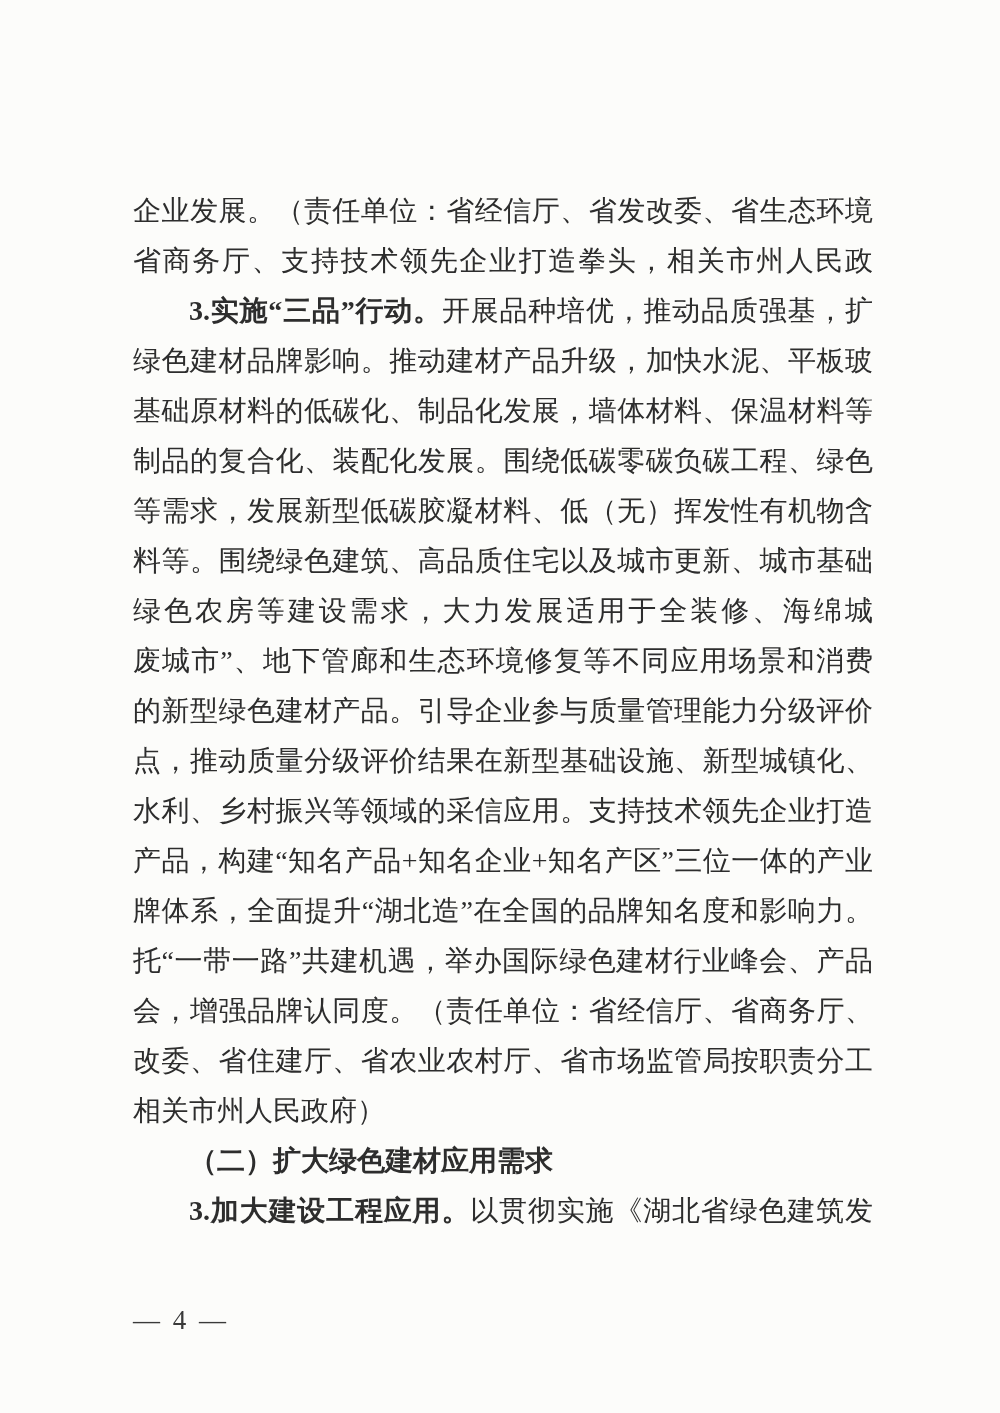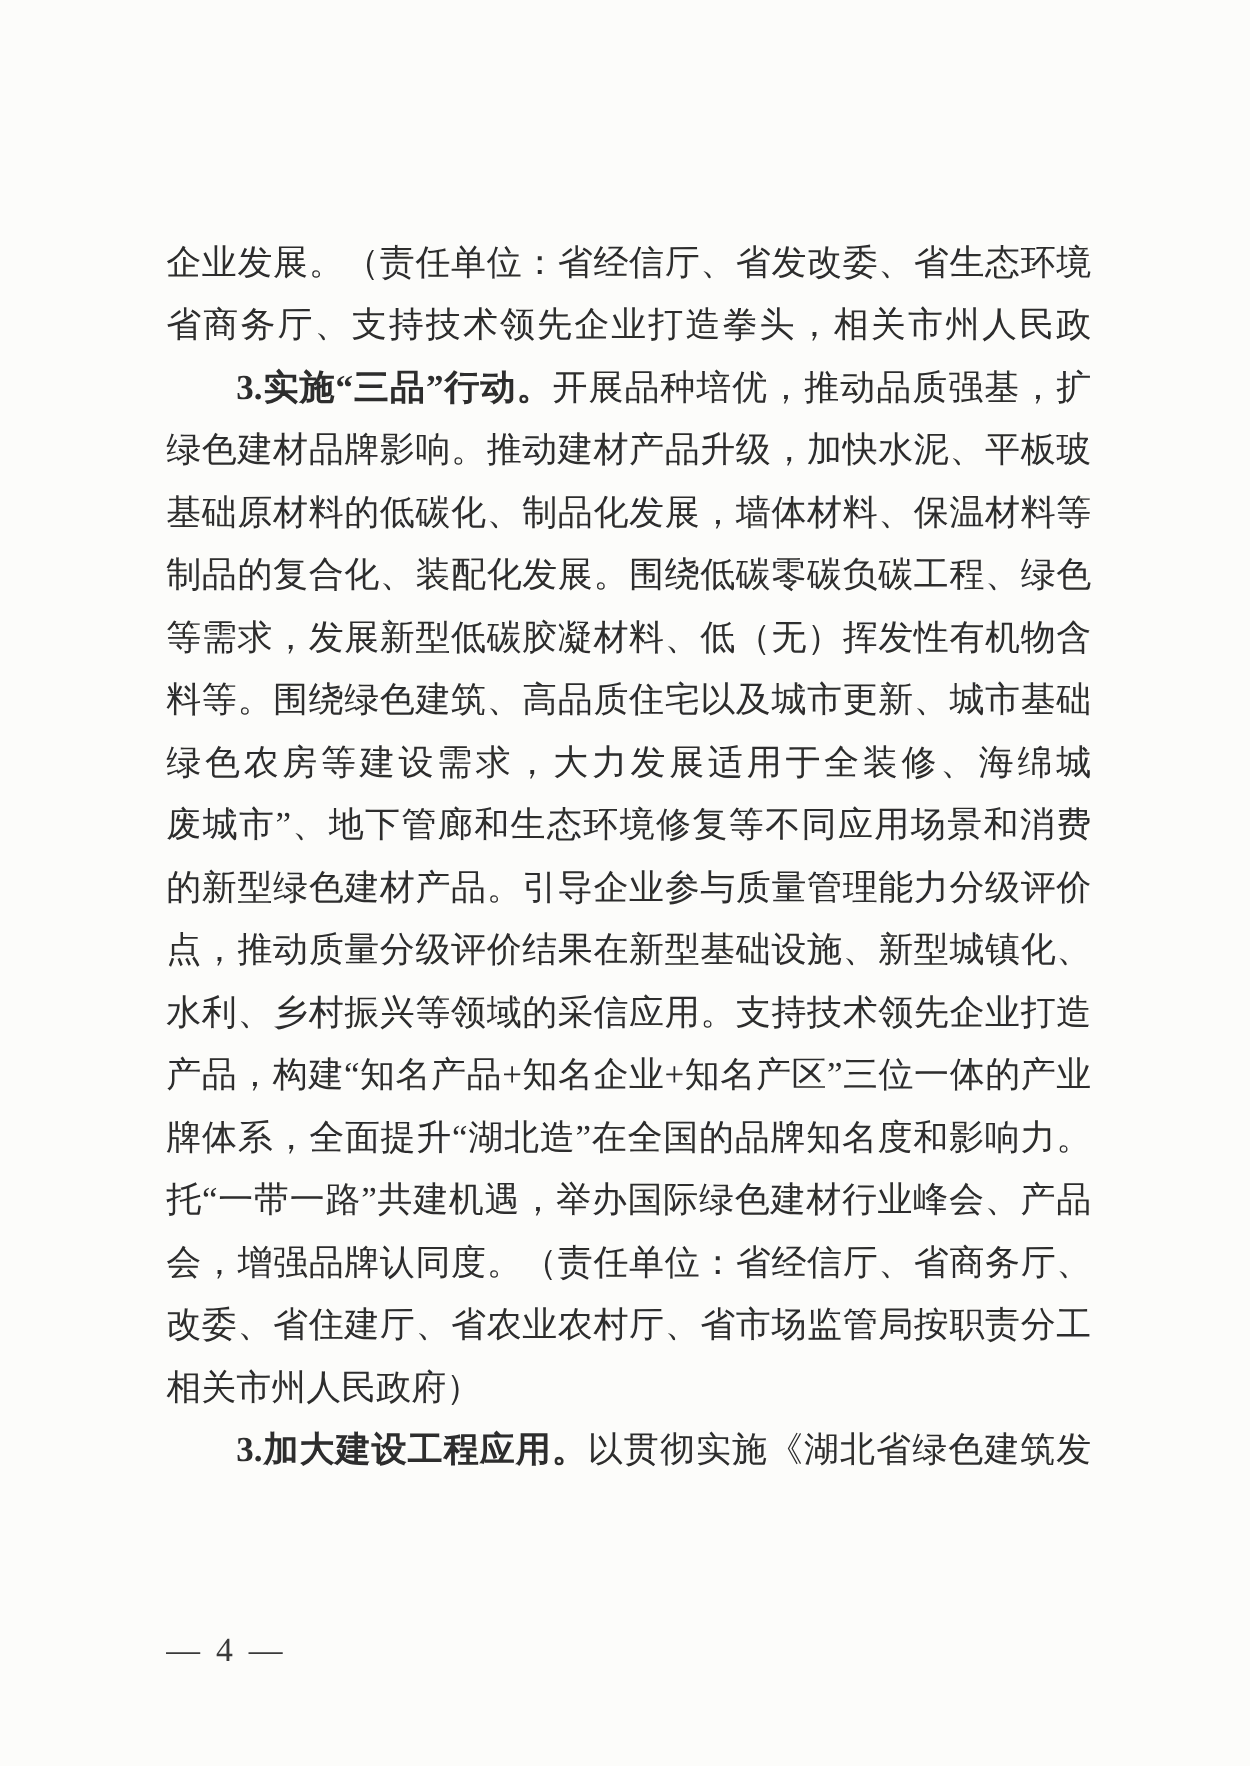--- a/index.html
+++ b/index.html
@@ -73,16 +73,17 @@
       <div class="line"><span class="run">废城市”、地下管廊和生态环境修复等不同应用场景和消费习惯</span></div>
       <div class="line"><span class="run">的新型绿色建材产品。引导企业参与质量管理能力分级评价试</span></div>
       <div class="line"><span class="run">点，推动质量分级评价结果在新型基础设施、新型城镇化、交通</span></div>
       <div class="line"><span class="run">水利、乡村振兴等领域的采信应用。支持技术领先企业打造拳头</span></div>
       <div class="line"><span class="run">产品，构建“知名产品+知名企业+知名产区”三位一体的产业品</span></div>
       <div class="line"><span class="run">牌体系，全面提升“湖北造”在全国的品牌知名度和影响力。依</span></div>
       <div class="line"><span class="run">托“一带一路”共建机遇，举办国际绿色建材行业峰会、产品展</span></div>
       <div class="line"><span class="run">会，增强品牌认同度。（责任单位：省经信厅、省商务厅、省发</span></div>
       <div class="line"><span class="run">改委、省住建厅、省农业农村厅、省市场监管局按职责分工负责，</span></div>
       <div class="line short"><span class="run">相关市州人民政府）</span></div>
+      <div class="line indent short heading"><span class="run b">（二）扩大绿色建材应用需求</span></div>
       <div class="line indent"><span class="run b">3.加大建设工程应用。</span><span class="run">以贯彻实施《湖北省绿色建筑发展条</span></div>
     </div>
   <div class="footer">— 4 —</div>
 </div>
 
 </body></html>

